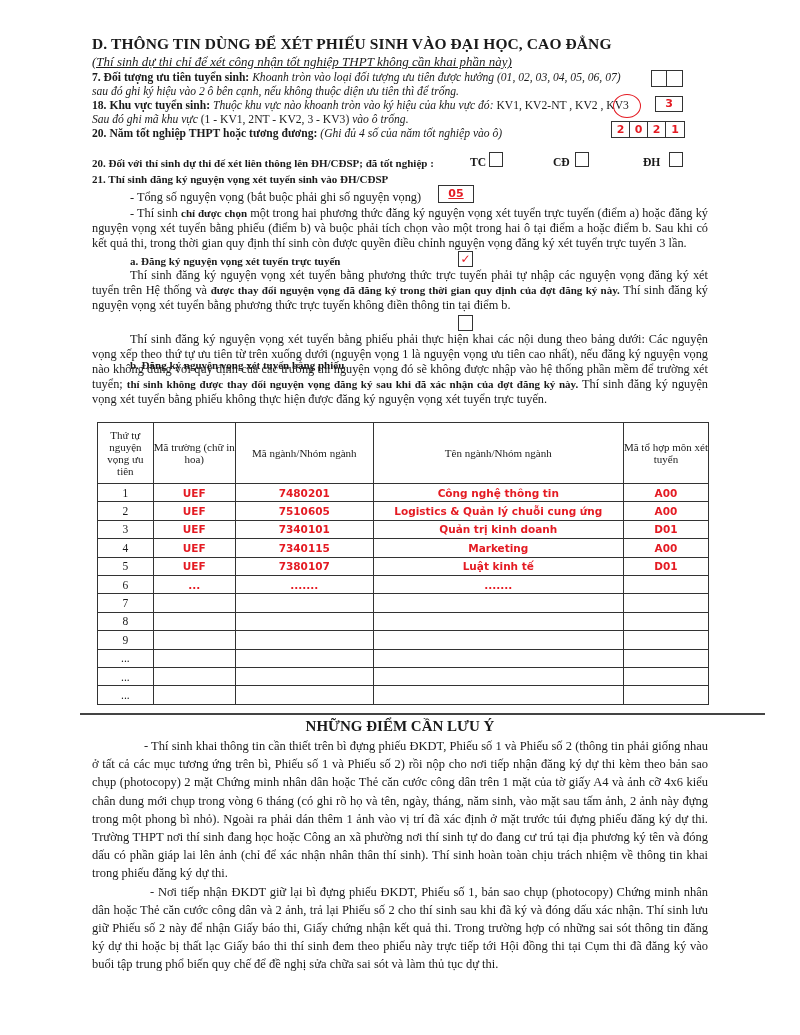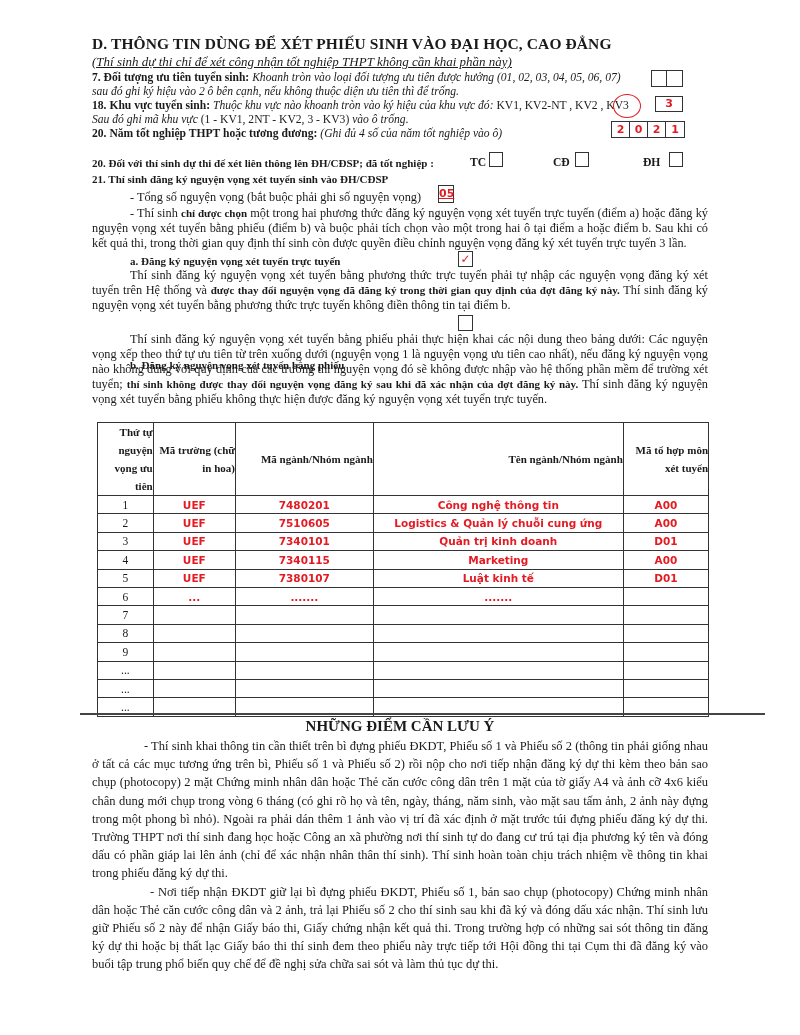--- a/index.html
+++ b/index.html
@@ -14,21 +14,21 @@
     .para { font-size: 12.3px; line-height: 15px; text-align: justify; }
     .para p { margin: 0; }
     .box { position: absolute; border: 1px solid #333; background: #fff; box-sizing: border-box; }
     .redtxt { font-family: "DejaVu Sans", sans-serif; font-weight: bold; color: #e41b23; font-size: 11px; text-align: center; }
     .cells { display: flex; }
     .cells span { display: inline-block; border-right: 1px solid #333; box-sizing: border-box; text-align: center; }
     .cells span:last-child { border-right: none; }
     .circle { position: absolute; border: 1.6px solid #e41b23; border-radius: 50%; }
     table.nv { position: absolute; left: 97px; top: 422px; width: 612px; border-collapse: collapse; }
     table.nv td, table.nv th { border: 1px solid #333; font-size: 11.5px; text-align: center; padding: 0; }
-    table.nv th { font-weight: bold; font-size: 11px; line-height: 18px; height: 60px; text-align: right; }
+    table.nv th { font-weight: normal; font-size: 11px; line-height: 12px; height: 60px; }
     table.nv td { height: 17.4px; }
     table.nv td.redc { font-family: "DejaVu Sans", sans-serif; color: #e41b23; font-weight: bold; font-size: 10.5px; }
     .hr { position: absolute; left: 80px; top: 713px; width: 685px; height: 2px; background: #444; }
     .notes-title { left: 0; width: 800px; text-align: center; top: 718px; font-size: 15px; font-weight: bold; }
     .notes { left: 92px; top: 737px; width: 616px; font-size: 12.5px; line-height: 18.2px; text-align: justify; }
     .notes p { margin: 0; }
     .ind { text-indent: 58px; }
     .ind2 { text-indent: 52px; }
   </style>
 </head>
@@ -68,21 +68,21 @@
 <div class="abs line b" style="left:92px; top:156px; font-size:11px;">20. Đối với thí sinh dự thi để xét liên thông lên ĐH/CĐSP;  đã tốt nghiệp :</div>
 <div class="abs line b" style="left:470px; top:156px;">TC</div>
 <div class="box" style="left:489px; top:152px; width:14px; height:15px;"></div>
 <div class="abs line b" style="left:553px; top:156px;">CĐ</div>
 <div class="box" style="left:575px; top:152px; width:14px; height:15px;"></div>
 <div class="abs line b" style="left:643px; top:156px;">ĐH</div>
 <div class="box" style="left:669px; top:152px; width:14px; height:15px;"></div>
 
 <div class="abs line b" style="left:92px; top:172px; font-size:11px;">21. Thí sinh đăng ký nguyện vọng xét tuyển sinh vào ĐH/CĐSP</div>
 <div class="abs line" style="left:130px; top:190px; font-size:12.3px;">- Tổng số nguyện vọng (bắt buộc phải ghi số nguyện vọng)</div>
-<div class="box redtxt" style="left:438px; top:185px; width:16px; height:18px; line-height:16px;text-decoration:underline;">05</div>
+<div class="box redtxt" style="left:438px; top:185px; width:36px; height:18px; line-height:16px;text-decoration:underline;">05</div>
 
 <div class="abs para" style="left:92px; top:206px; width:616px;">
   <p style="text-indent:38px;"><span>- Thí sinh </span><span class="b" style="font-size:11px;">chỉ được chọn</span><span> một trong hai phương thức đăng ký nguyện vọng xét tuyển trực tuyến (điểm a) hoặc đăng ký nguyện vọng xét tuyển bằng phiếu  (điểm b) và buộc phải tích chọn vào một trong hai ô tại điểm a hoặc điểm b. Sau khi có kết quả thi, trong thời gian quy định thí sinh còn được quyền điều chỉnh nguyện vọng đăng ký xét tuyển trực tuyến 3 lần.</span></p>
 </div>
 
 <div class="abs line b" style="left:130px; top:254px; font-size:11px;">a. Đăng ký nguyện vọng xét tuyển trực tuyến</div>
 <div class="box" style="left:458px; top:251px; width:15px; height:16px; text-align:center; line-height:14px; color:#e41b23; font-size:12px; font-family:'DejaVu Sans', sans-serif;"><span>✓</span></div>
 <div class="abs para" style="left:92px; top:268px; width:616px;">
   <p style="text-indent:38px;"><span>Thí sinh đăng ký nguyện vọng xét tuyển bằng phương thức trực tuyến phải tự nhập các nguyện vọng đăng ký xét tuyển trên Hệ thống và </span><span class="b" style="font-size:11px;">được thay đổi nguyện vọng đã đăng ký trong thời gian quy định của đợt đăng ký này.</span><span> Thí sinh đăng ký nguyện vọng xét tuyển bằng phương thức trực tuyến không điền thông tin tại điểm b.</span></p>
 </div>

